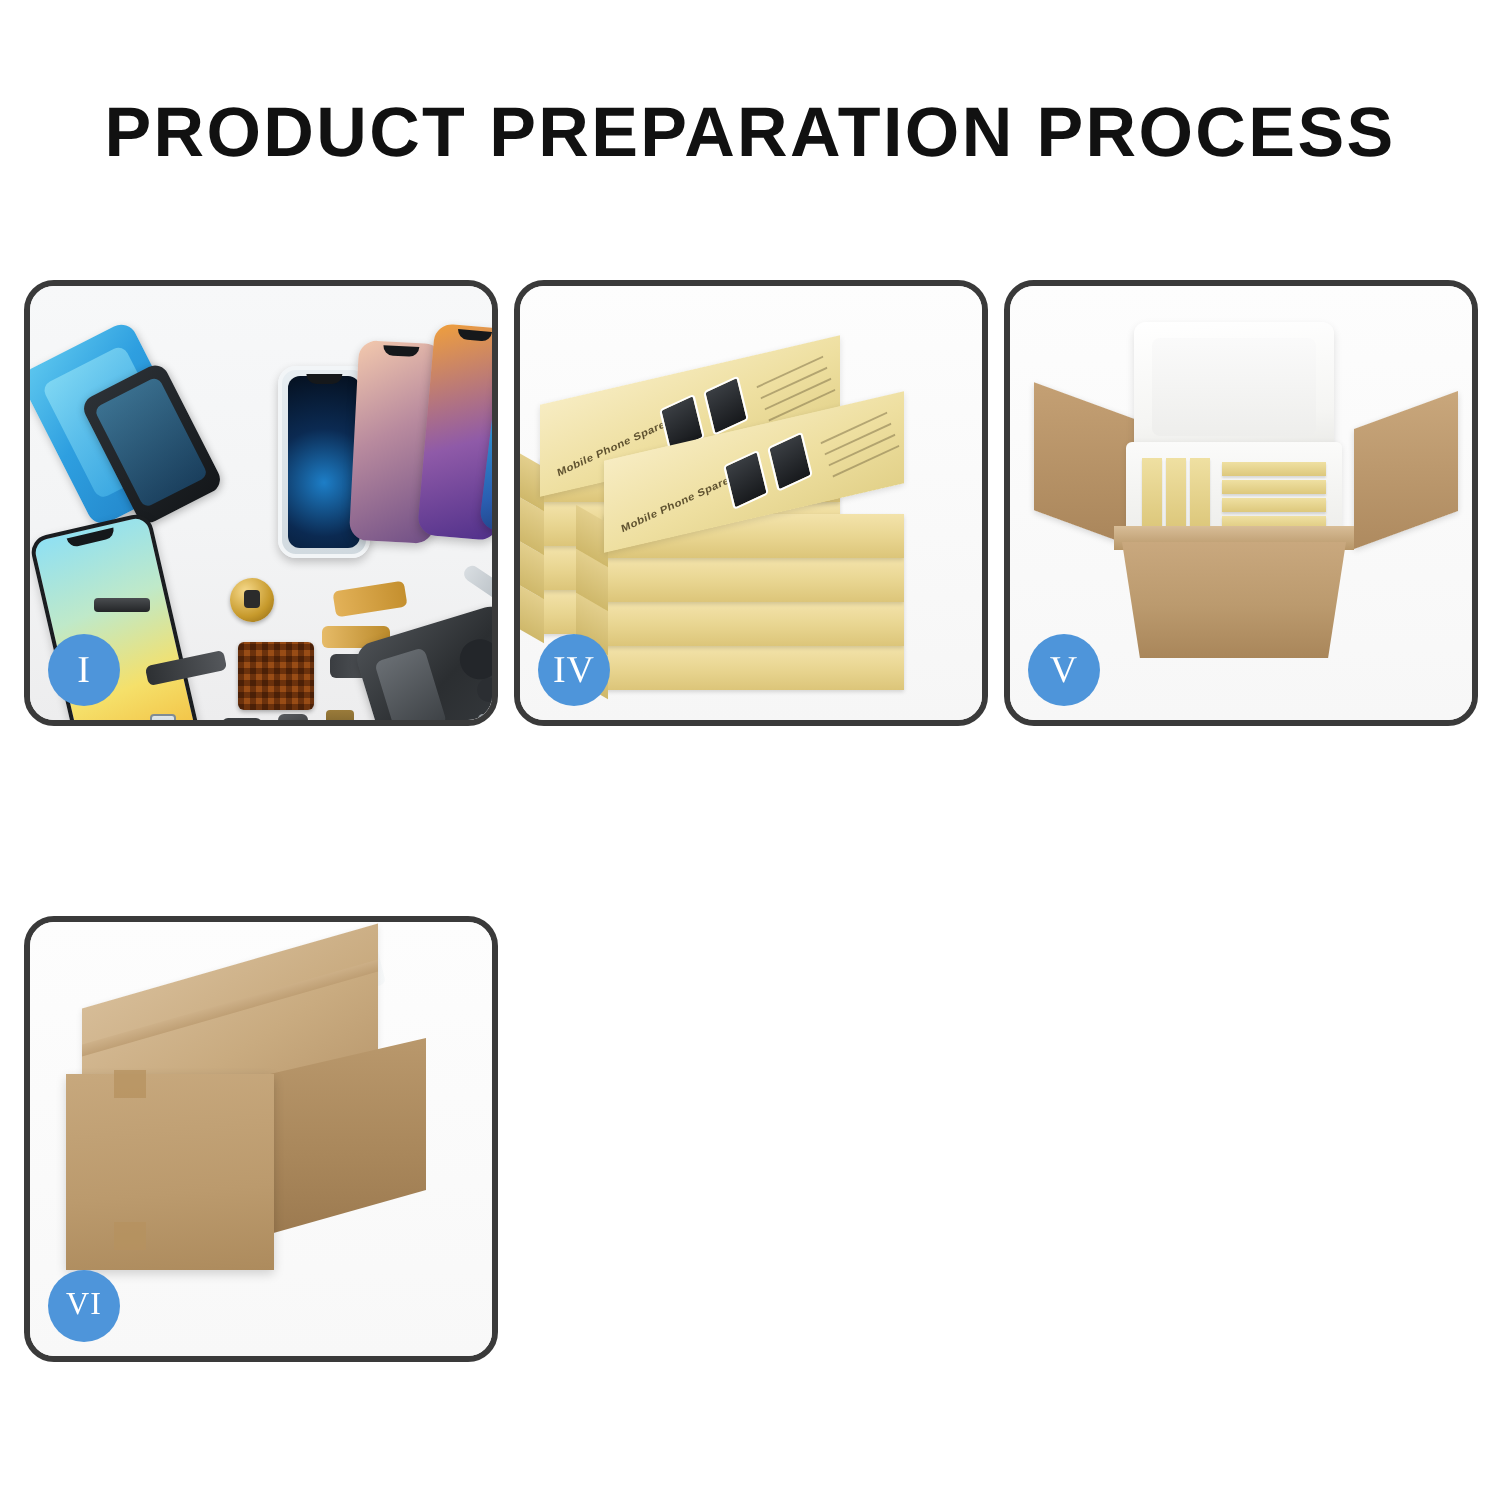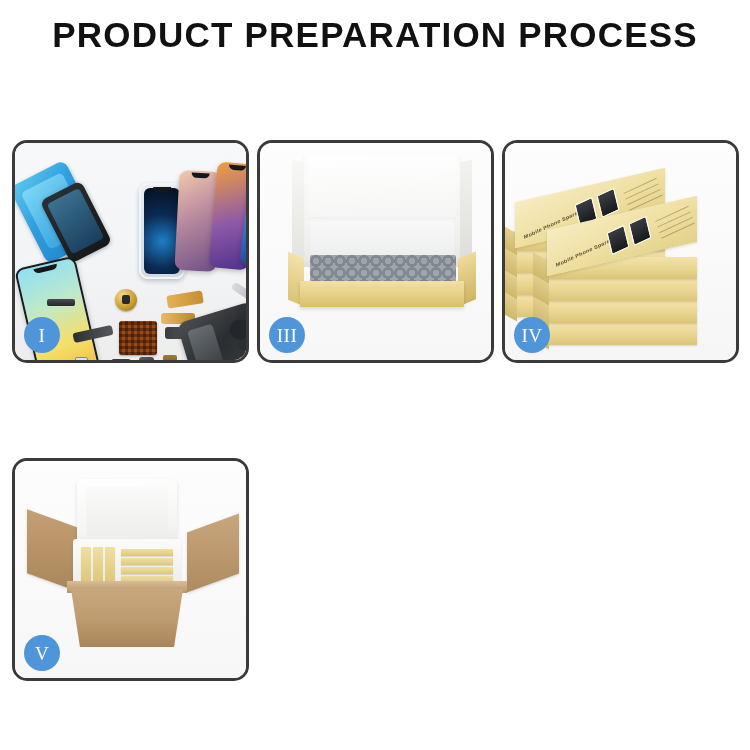--- a/index.html
+++ b/index.html
@@ -6,21 +6,21 @@
   body{
     width:750px;height:750px;background:#ffffff;overflow:hidden;
     font-family:"Liberation Sans","DejaVu Sans",sans-serif;
     -webkit-font-smoothing:antialiased;
   }
   .page{position:relative;width:750px;height:750px;background:#fff;}
 
   
   .header{position:absolute;top:0;left:0;width:750px;text-align:center;}
   .title{
-    margin-top:14px;font-size:35px;line-height:42px;font-weight:700;
+    margin-top:46px;font-size:35px;line-height:42px;font-weight:700;
     letter-spacing:1.2px;color:#111111;white-space:nowrap;
   }
   .subtitle{
     margin-top:9px;font-size:15.5px;line-height:20px;font-weight:400;
     color:#1b1b1b;letter-spacing:.1px;white-space:nowrap;
   }
 
   
   .grid{
     position:absolute;top:140px;left:12px;
@@ -292,32 +292,20 @@
 
         <div class="hous"></div>
         <div class="tweez"></div>
         <div class="scrw" style="left:224px;top:214px"></div>
 
       </div>
       <div class="badge">I</div>
     </div>
 
 
-    <div class="panel">
-      <div class="stage">
-        <div class="p3-bg"></div>
-        <div class="bx3-lid"></div>
-        <div class="bx3-foam"></div>
-        <div class="bx3-fill"></div>
-        <div class="bx3-left"></div>
-        <div class="bx3-right"></div>
-        <div class="bx3-front"></div>
-      </div>
-      <div class="badge">III</div>
-    </div>
 
     <div class="panel">
       <div class="stage">
         <div class="p4-bg"></div>
 
         <div class="stk" style="left:10px;top:56px;">
           <div class="sbox" style="top:96px;">
               <div class="side"></div>
             </div>
           <div class="sbox" style="top:74px;">
@@ -381,15 +369,28 @@
           <div class="y5" style="left:48px;top:19px;width:52px;height:7px;"></div>
           <div class="y5" style="left:48px;top:28px;width:52px;height:7px;"></div>
           <div class="y5" style="left:48px;top:37px;width:52px;height:7px;"></div>
         </div>
         <div class="c5-rim"></div>
         <div class="c5-body"></div>
       </div>
       <div class="badge">V</div>
     </div>
 
+    <div class="panel">
+      <div class="stage">
+        <div class="p6-bg"></div>
+        <div class="c6-wrap"></div>
+        <div class="c6-top"></div>
+        <div class="c6-seam"></div>
+        <div class="c6-side"></div>
+        <div class="c6-front"></div>
+        <div class="c6-tapeA"></div>
+        <div class="c6-tapeB"></div>
+      </div>
+      <div class="badge small">VI</div>
+    </div>
 
   </div>
 </div>
 
 </body></html>

